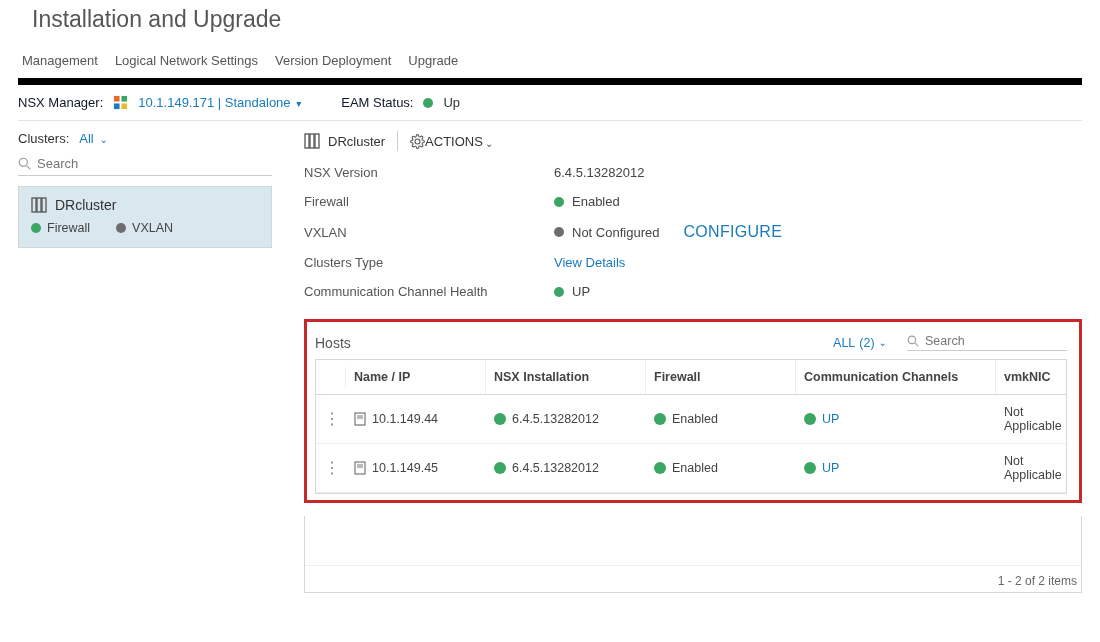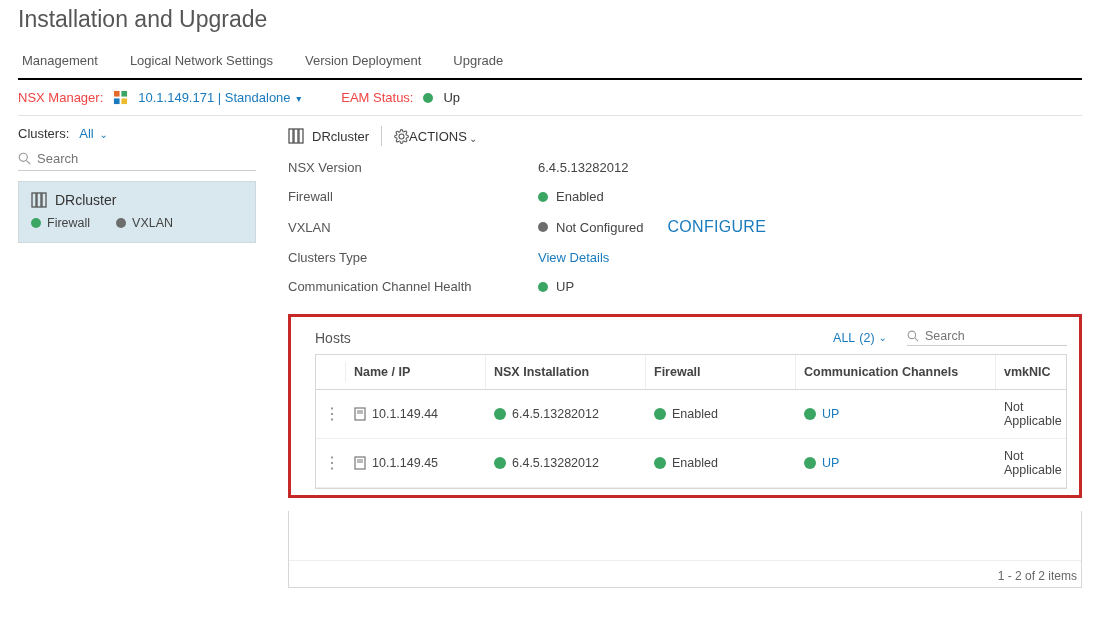--- a/index.html
+++ b/index.html
@@ -6,26 +6,26 @@
   body {
     font-family: -apple-system, BlinkMacSystemFont, "Segoe UI", Arial, sans-serif;
     font-size: 13px;
     color: #333;
     background: #fff;
     width: 1100px;
     height: 642px;
     overflow: hidden;
   }
   .page { padding: 6px 18px 0 18px; }
-  .page-title { font-size: 23px; font-weight: 300; color: #565656; margin-bottom: 14px; }
-  .tabs { display:flex; border-bottom: 2px solid #000000; gap: 28px; padding-left: 2px; }
+  .page-title { font-size: 23px; font-weight: 300; color: #565656; margin-bottom: 14px; margin-left: 14px; }
+  .tabs { display:flex; border-bottom: 7px solid #000000; gap: 13px; padding-left: 2px; }
   .tab { padding: 6px 2px 10px 2px; color:#565656; cursor:pointer; position:relative; }
   .tab.active { color:#2c6ea8; border-bottom: 3px solid #2c6ea8; margin-bottom:-1px; font-weight:400;}
   .subbar { display:flex; align-items:center; gap: 10px; padding: 10px 0 10px 0; border-bottom:1px solid #e3e3e3;}
-  .subbar-label { color:#ef4444; }
+  .subbar-label { color:#0f172a; }
   .mgr-icon { width:15px; height:15px; display:inline-block; vertical-align:middle; }
   .link { color:#197bbd; cursor:pointer; }
   .chev { color:#197bbd; font-size:10px; margin-left:2px; }
   .status-dot { width:10px; height:10px; border-radius:50%; display:inline-block; vertical-align:middle; }
   .dot-green { background:#3ba564; }
   .dot-gray  { background:#6d6d6d; }
   .content { display:flex; }
   .left { width: 308px; padding: 10px 14px 0 0; }
   .clusters-row { display:flex; align-items:center; gap:10px; margin-bottom:8px; }
   .searchbox { display:flex; align-items:center; border-bottom:1px solid #ccc; padding:2px 0 4px 0; color:#999; gap:6px; margin-bottom:10px;}
@@ -35,21 +35,21 @@
   .cluster-status { display:flex; gap:26px; font-size:12.5px; align-items:center; }
   .cluster-status .item { display:flex; align-items:center; gap:6px; color:#444; }
   .right { flex:1; padding: 10px 0 0 18px; }
   .toolbar { display:flex; align-items:center; gap:8px; margin-bottom:14px; }
   .toolbar-divider { height:20px; width:1px; background:#ccc; margin:0 4px; }
   .toolbar .actions { display:flex; align-items:flex-end; cursor:pointer; }
   .kv { display:flex; font-size:13px; margin-bottom:14px; align-items:center;}
   .kv .k { width:250px; color:#555; }
   .kv .v { color:#444; display:flex; align-items:center; gap:8px;}
   .link-action { color:#197bbd; text-transform:uppercase; font-size:16px; letter-spacing:0.3px; cursor:pointer; }
-  .hosts-wrap { margin-top:20px; border:3px solid #c62828; padding:12px 12px 6px 24px; position:relative;}
+  .hosts-wrap { margin-top:20px; border:3px solid #c62828; padding:12px 12px 6px 8px; position:relative;}
   .hosts-head { display:flex; align-items:center; justify-content:space-between; margin-bottom:8px;}
   .hosts-head-left { font-size:14px; color:#555; }
   .hosts-head-right { display:flex; align-items:center; gap:20px; }
   .hosts-filter { color:#197bbd; cursor:pointer; font-size:12.5px; display:flex; align-items:center; gap:4px;}
   .hosts-search { display:flex; align-items:center; border-bottom:1px solid #ccc; padding-bottom:2px; gap:6px; width:160px; color:#999;}
   .hosts-search input { border:none; outline:none; background:transparent; font-size:12.5px; color:#555; width:100%; }
   .table { border:1px solid #d7d7d7; width:100%;}
   .thead, .trow { display:grid; grid-template-columns: 30px 140px 160px 150px 200px 70px; align-items:center; }
   .thead { background:#fff; border-bottom:1px solid #d7d7d7; }
   .th { padding:10px 8px; font-size:12.5px; color:#444; font-weight:700; border-right:1px solid #eee;}

